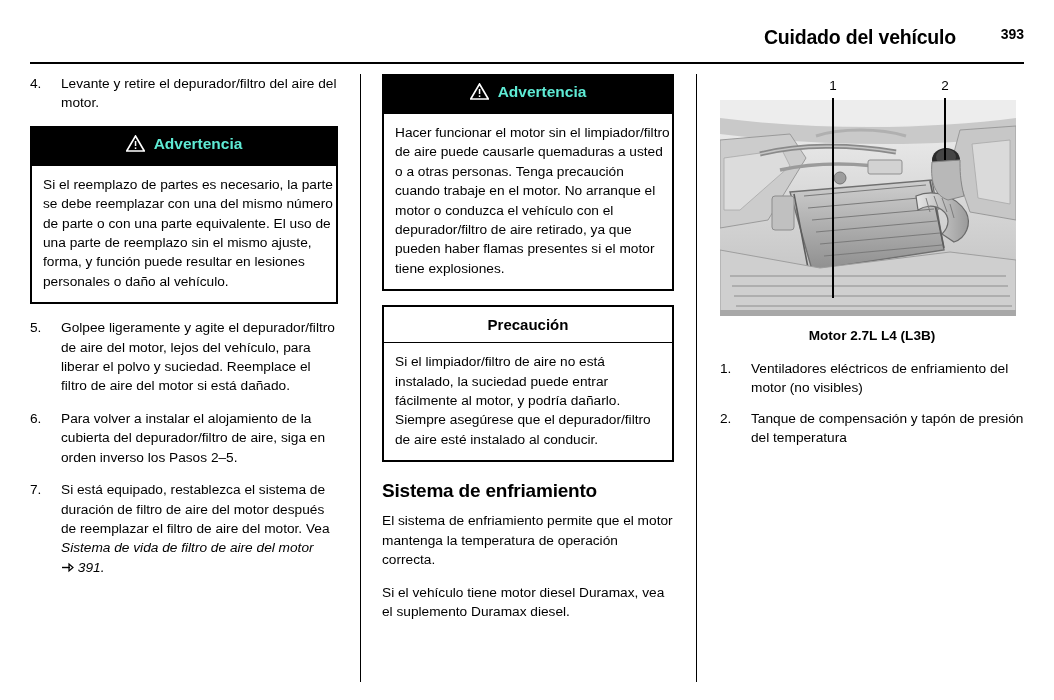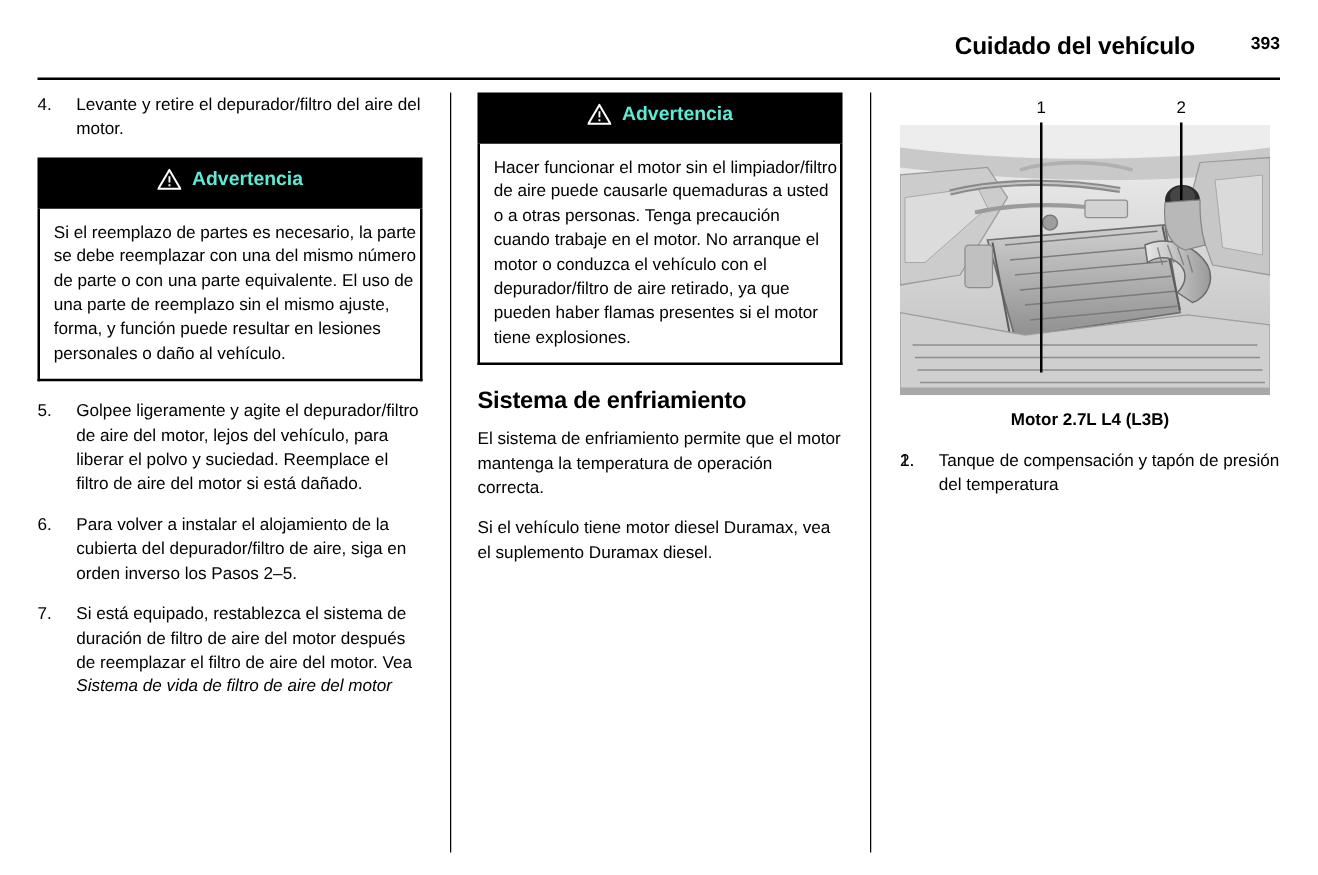--- a/index.html
+++ b/index.html
@@ -213,39 +213,51 @@
           <span class="num">5.</span>
           <span>Golpee ligeramente y agite el depurador/filtro de aire del motor, lejos del vehículo, para liberar el polvo y suciedad. Reemplace el filtro de aire del motor si está dañado.</span>
         </li>
         <li class="step">
           <span class="num">6.</span>
           <span>Para volver a instalar el alojamiento de la cubierta del depurador/filtro de aire, siga en orden inverso los Pasos 2–5.</span>
         </li>
         <li class="step">
           <span class="num">7.</span>
           <span>Si está equipado, restablezca el sistema de duración de filtro de aire del motor después de reemplazar el filtro de aire del motor. Vea </span><span class="italic">Sistema de vida de filtro de aire del motor</span>
+          <div class="arrow-line">
+            <svg width="13" height="11" viewBox="0 0 13 11" style="vertical-align:-1px" aria-hidden="true">
+              <path d="M1 5.5 H9" stroke="#000" stroke-width="1.4" fill="none"></path>
+              <path d="M8 2 L12 5.5 L8 9 Z" fill="none" stroke="#000" stroke-width="1.2"></path>
+            </svg>
+            
+            <span class="italic">391.</span>
+          </div>
         </li>
       </ol>
     </div>
 
     <div class="col col-2">
       <div class="warn-box" style="margin-top:0">
         <div class="warn-head">
           <span class="tri">
             <svg width="19" height="17" viewBox="0 0 19 17" aria-hidden="true">
               <polygon points="9.5,1 18.3,16 0.7,16" fill="none" stroke="#ffffff" stroke-width="1.6"></polygon>
               <rect x="8.8" y="6" width="1.5" height="5" fill="#ffffff"></rect>
               <rect x="8.8" y="12.4" width="1.5" height="1.6" fill="#ffffff"></rect>
             </svg>
           </span>
           <span>Advertencia</span>
         </div>
         <div class="warn-body">Hacer funcionar el motor sin el limpiador/filtro de aire puede causarle quemaduras a usted o a otras personas. Tenga precaución cuando trabaje en el motor. No arranque el motor o conduzca el vehículo con el depurador/filtro de aire retirado, ya que pueden haber flamas presentes si el motor tiene explosiones.</div>
       </div>
 
+      <div class="caution-box" style="margin-bottom:16px">
+        <div class="caution-head">Precaución</div>
+        <div class="caution-body">Si el limpiador/filtro de aire no está instalado, la suciedad puede entrar fácilmente al motor, y podría dañarlo. Siempre asegúrese que el depurador/filtro de aire esté instalado al conducir.</div>
+      </div>
 
       <h2 class="section-title">Sistema de enfriamiento</h2>
       <p class="para">El sistema de enfriamiento permite que el motor mantenga la temperatura de operación correcta.</p>
       <p class="para">Si el vehículo tiene motor diesel Duramax, vea el suplemento Duramax diesel.</p>
     </div>
 
     <div class="col col-3">
       <div class="fig-wrap">
         <div class="callouts">
           <span class="callout" style="left:106px">1</span>
@@ -329,20 +341,21 @@
             </svg>
           </div>
         </div>
 
         <div class="fig-caption">Motor 2.7L L4 (L3B)</div>
       </div>
 
       <ol class="legend">
         <li>
           <span class="num">1.</span>
+          <span>Ventiladores eléctricos de enfriamiento del motor (no visibles)</span>
         </li>
         <li>
           <span class="num">2.</span>
           <span>Tanque de compensación y tapón de presión del temperatura</span>
         </li>
       </ol>
     </div>
   </div>
 </div>
 

